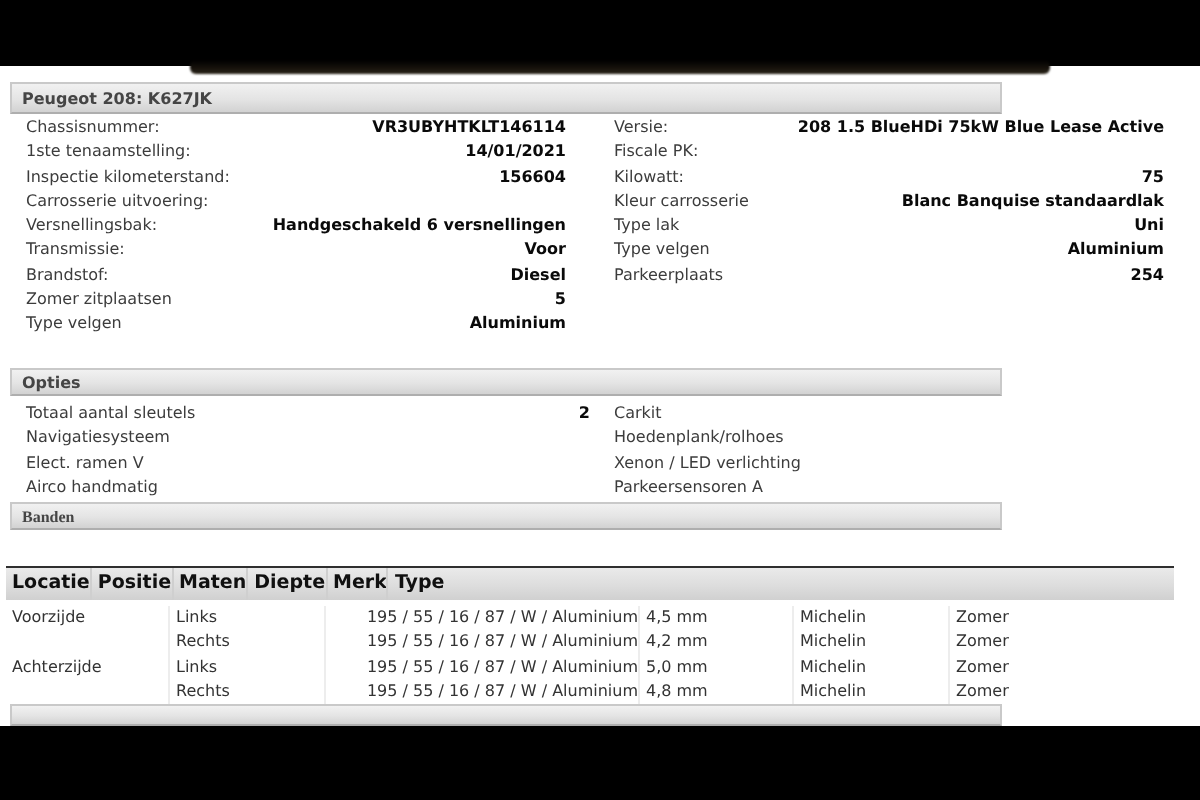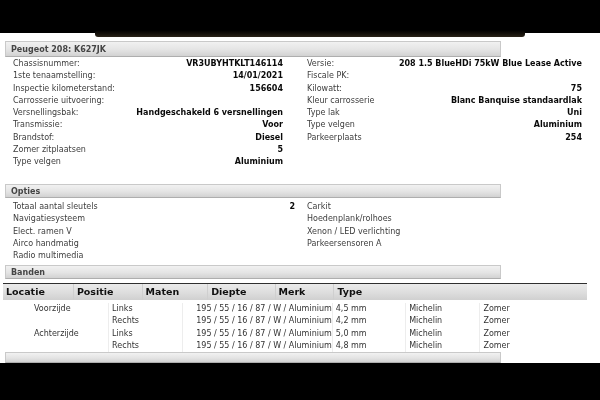--- a/index.html
+++ b/index.html
@@ -18,43 +18,43 @@
 
   .bar{
     position:absolute;left:0;width:496px;box-sizing:border-box;
     background:linear-gradient(180deg,#f1f1f1 0%,#e4e4e4 55%,#d2d2d2 100%);
     border:1px solid #c9c9c9;border-bottom-color:#aeaeae;
     font-size:8px;font-weight:bold;color:#454545;
     padding-left:5px;
   }
   .title-bar{top:41px;height:16px;line-height:15px;}
   .opties-bar{top:184px;height:14px;line-height:13px;}
-  .banden-bar{top:265px;height:14px;line-height:13px;}
+  .banden-bar{top:251px;height:14px;line-height:13px;font-family:Liberation Serif, serif;}
   .bottom-bar{top:352px;height:11px;}
 
   .cols{position:absolute;left:8px;width:574px;display:flex;}
   .spec-cols{top:58px;}
   .opties-cols{top:201px;}
   .col-l{width:270px;margin-right:24px;}
   .opties-cols .col-l{width:282px;margin-right:12px;text-align:center;}
   .col-r{width:275px;}
 
   .kv-row{display:flex;justify-content:space-between;height:12.3px;line-height:12.3px;white-space:nowrap;}
   .kv-label{font-size:8px;color:#3c3c3c;}
   .kv-value{font-size:8px;font-weight:bold;color:#0a0a0a;margin-left:auto;}
 
   .tyre-table{position:absolute;left:-2px;top:283px;width:584px;}
   .thead{
     display:flex;height:17px;line-height:16px;box-sizing:border-box;
     border-top:1px solid #2f2f2f;
     background:linear-gradient(180deg,#eaeaea 0%,#ddd 55%,#d0d0d0 100%);
-    font-size:9.5px;font-weight:bold;color:#101010;gap:28px;
+    font-size:9.5px;font-weight:bold;color:#101010;
   }
   .tbody{padding-top:3px;}
-  .trow{display:flex;height:12.4px;line-height:12.4px;font-size:8px;color:#333;white-space:nowrap;margin-left:28px;}
+  .trow{display:flex;height:12.4px;line-height:12.4px;font-size:8px;color:#333;white-space:nowrap;}
   .cell{box-sizing:border-box;padding-left:3px;overflow:hidden;}
   .thead .cell + .cell{border-left:1px solid #cfcfcf;}
   .trow .cell + .cell{border-left:1px solid #ededed;}
   .c0{width:81px;}
   .c1{width:78px;}
   .c2{width:157px;text-align:right;}
   .c3{width:77px;}
   .c4{width:78px;}
   .c5{width:113px;}
 </style>

